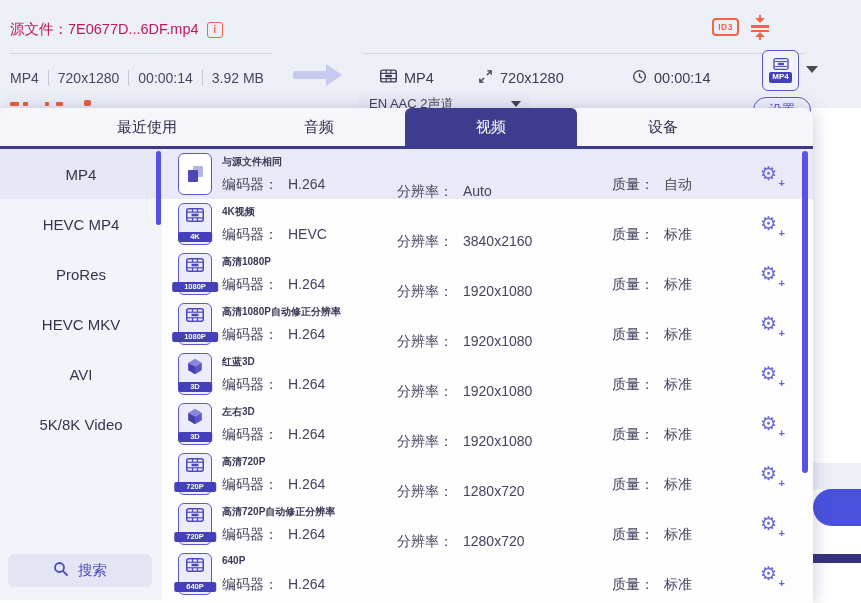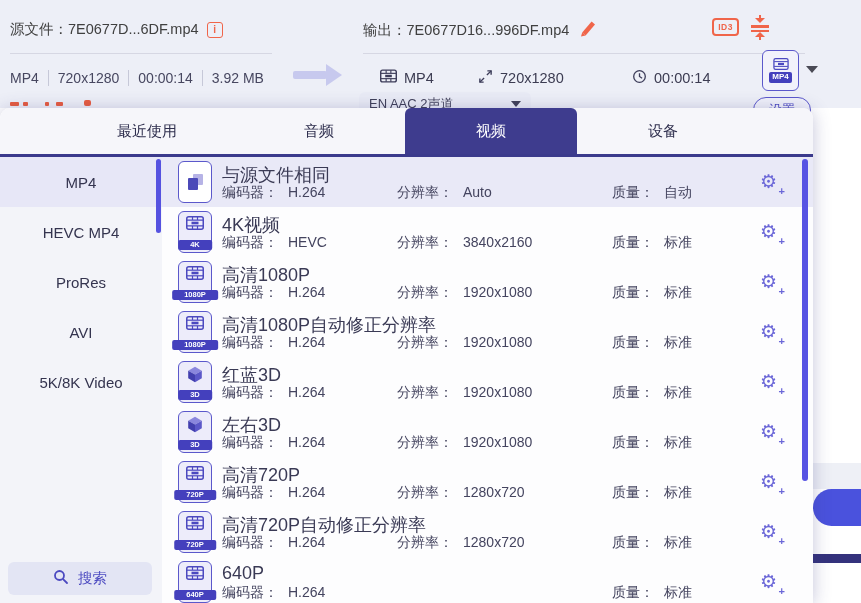--- a/index.html
+++ b/index.html
@@ -2,21 +2,21 @@
 <html><head>
 <meta charset="utf-8">
 <style>
   * { margin:0; padding:0; box-sizing:border-box; }
   html,body { width:861px; height:603px; overflow:hidden; background:#fff;
     font-family:"Liberation Sans","DejaVu Sans",sans-serif; }
   body { position:relative; }
 
   
   .topbar { position:absolute; left:0; top:0; width:861px; height:108px; background:#edeff7; z-index:1; }
-  .t-label { font-size:14.5px; color:#404040; }
+  .t-label { font-size:14.5px; color:#be185d; }
   .src-line1 { position:absolute; left:10px; top:20px; display:flex; align-items:center; gap:8px; }
   .divider { position:absolute; height:1px; background:#d6d7e3; }
   .src-div { left:10px; top:53px; width:262px; }
   .out-div { left:363px; top:53px; width:442px; }
   .meta-line { position:absolute; left:10px; top:70px; font-size:14px; color:#474760; display:flex; align-items:center; }
   .meta-line span.val { padding:0 9px; }
   .meta-line span.val:first-child { padding-left:0; }
   .meta-line span.val + span.val { border-left:1px solid #c6c8d8; }
 
   .info-ic { width:16px; height:16px; border:1.5px solid #f0654a; border-radius:3px; color:#f0654a;
@@ -61,21 +61,21 @@
 
   
   .r-grayband { position:absolute; left:813px; top:463px; width:48px; height:26px; background:#eef0f6; z-index:1; }
   .r-bluebtn  { position:absolute; left:813px; top:489px; width:48px; height:37px; background:#4a52dd;
     border-radius:24px 0 0 24px; z-index:1; }
   .r-darkbar  { position:absolute; left:813px; top:554px; width:48px; height:9px; background:#34327c; z-index:1; }
 
   
   .panel { position:absolute; left:0; top:108px; width:813px; height:495px; background:#fdfdfe;
     border-radius:10px 10px 0 0; box-shadow:0 2px 18px rgba(60,60,130,.30); z-index:10; overflow:hidden; }
-  .tabbar { height:49px; background:#f6f6fa; border-radius:10px 10px 0 0; border-bottom:3px solid #3b3a8c;
+  .tabbar { height:41px; background:#f6f6fa; border-radius:10px 10px 0 0; border-bottom:3px solid #3b3a8c;
     display:flex; padding:0 64px 0 61px; }
   .tab { flex:1; display:flex; align-items:center; justify-content:center; font-size:15px; color:#2f2f4e; cursor:default; }
   .tab.active { background:#3e3c8e; color:#fff; border-radius:6px 6px 0 0; }
 
   .content { display:flex; height:451px; position:relative; }
   .sidebar { width:162px; background:#f3f4f9; position:relative; flex:none; }
   .sb-item { height:50px; display:flex; align-items:center; justify-content:center; font-size:15px; color:#34344f; }
   .sb-item.sel { background:#e7e7f7; }
   .sb-scroll { position:absolute; right:1px; top:2px; width:5px; height:74px; background:#5552e0; border-radius:3px; }
   .search-btn { position:absolute; left:8px; top:405px; width:144px; height:33px; background:#e3e5f4;
@@ -84,24 +84,24 @@
 
   .listwrap { flex:1; position:relative; }
   .row { height:50px; position:relative; }
   .row.sel { background:#e9e9f7; }
   .icon-box { position:absolute; left:16px; top:4px; width:34px; height:42px; border:1.5px solid #5b58cb;
     border-radius:6px; background:#edecfa; display:flex; flex-direction:column; align-items:center; }
   .icon-box.white { background:#fff; justify-content:center; }
   .icon-box svg { margin-top:4px; }
   .icon-box.white svg { margin-top:0; }
   .icon-box .icon-badge { position:absolute; bottom:2px; left:50%; transform:translateX(-50%); font-size:7.5px; padding:1px 12px; }
-  .row-title { position:absolute; left:60px; top:6px; font-size:18px; color:#3a3a55; }
+  .row-title { position:absolute; left:60px; top:6px; font-size:10px; color:#3a3a55;font-weight:bold; }
   .row-line2 { position:absolute; left:60px; top:27px; font-size:14px; color:#44445f; }
   .row-line2 .v { margin-left:10px; }
-  .col-res { left:235px; }
+  .col-res { left:235px;margin-top:7px; }
   .col-q { left:450px; }
   .gear { position:absolute; left:598px; top:15px; width:22px; height:22px; color:#6b67d8; }
   .gear .g { font-size:19px; line-height:20px; }
   .gear .plus { position:absolute; right:-3px; bottom:-3px; font-size:11px; font-weight:bold; }
   .list-scroll { position:absolute; right:5px; top:2px; width:6px; height:322px; background:#5753e3; border-radius:3px; }
 </style>
 </head>
 <body>
 
 <div class="topbar">
@@ -122,29 +122,20 @@
   <span class="frag" style="left:23px;width:5px;"></span>
   <span class="frag" style="left:45px;width:4px;"></span>
   <span class="frag" style="left:56px;width:7px;"></span>
   <span class="frag" style="left:84px;top:100px;width:7px;height:6px;border-radius:2px;"></span>
 
   <div class="big-arrow">
     <span class="bar"></span>
       <span class="head"></span>
   </div>
 
-  <div class="out-line1">
-    <span class="t-label"><span>输出：</span><span>7E0677D16...996DF.mp4</span></span>
-    <span>
-      <svg width="18" height="17" viewBox="0 0 18 17">
-          <path d="M3.2 12.6 L12.6 1.6 L16 4.4 L6.6 15.4 Z" fill="#f0654a"></path>
-          <path d="M2 16.6 L3.2 12.6 L6.6 15.4 Z" fill="#f0654a"></path>
-        </svg>
-    </span>
-  </div>
   <div class="id3-ic">ID3</div>
   <div class="split-ic">
     <i class="stem-t"></i>
       <i class="tri-d"></i>
       <i class="bar1"></i>
       <i class="bar2"></i>
       <i class="tri-u"></i>
       <i class="stem-b"></i>
   </div>
   <div class="divider out-div"></div>
@@ -213,20 +204,21 @@
     <div class="tab">音频</div>
     <div class="tab active">视频</div>
     <div class="tab">设备</div>
   </div>
   <div class="content">
     <div class="sidebar">
       <div>
           <div class="sb-item sel">MP4</div>
           <div class="sb-item">HEVC MP4</div>
           <div class="sb-item">ProRes</div>
+          <div class="sb-item">HEVC MKV</div>
           <div class="sb-item">AVI</div>
           <div class="sb-item">5K/8K Video</div>
         </div>
       <div class="sb-scroll"></div>
       <div class="search-btn">
         <span>
           <svg width="16" height="16" viewBox="0 0 16 16" fill="none">
             <circle cx="6.5" cy="6.5" r="4.5" stroke="#4b49c0" stroke-width="1.8"></circle>
             <line x1="10.3" y1="10.3" x2="14" y2="14" stroke="#4b49c0" stroke-width="1.8" stroke-linecap="round"></line>
           </svg>

